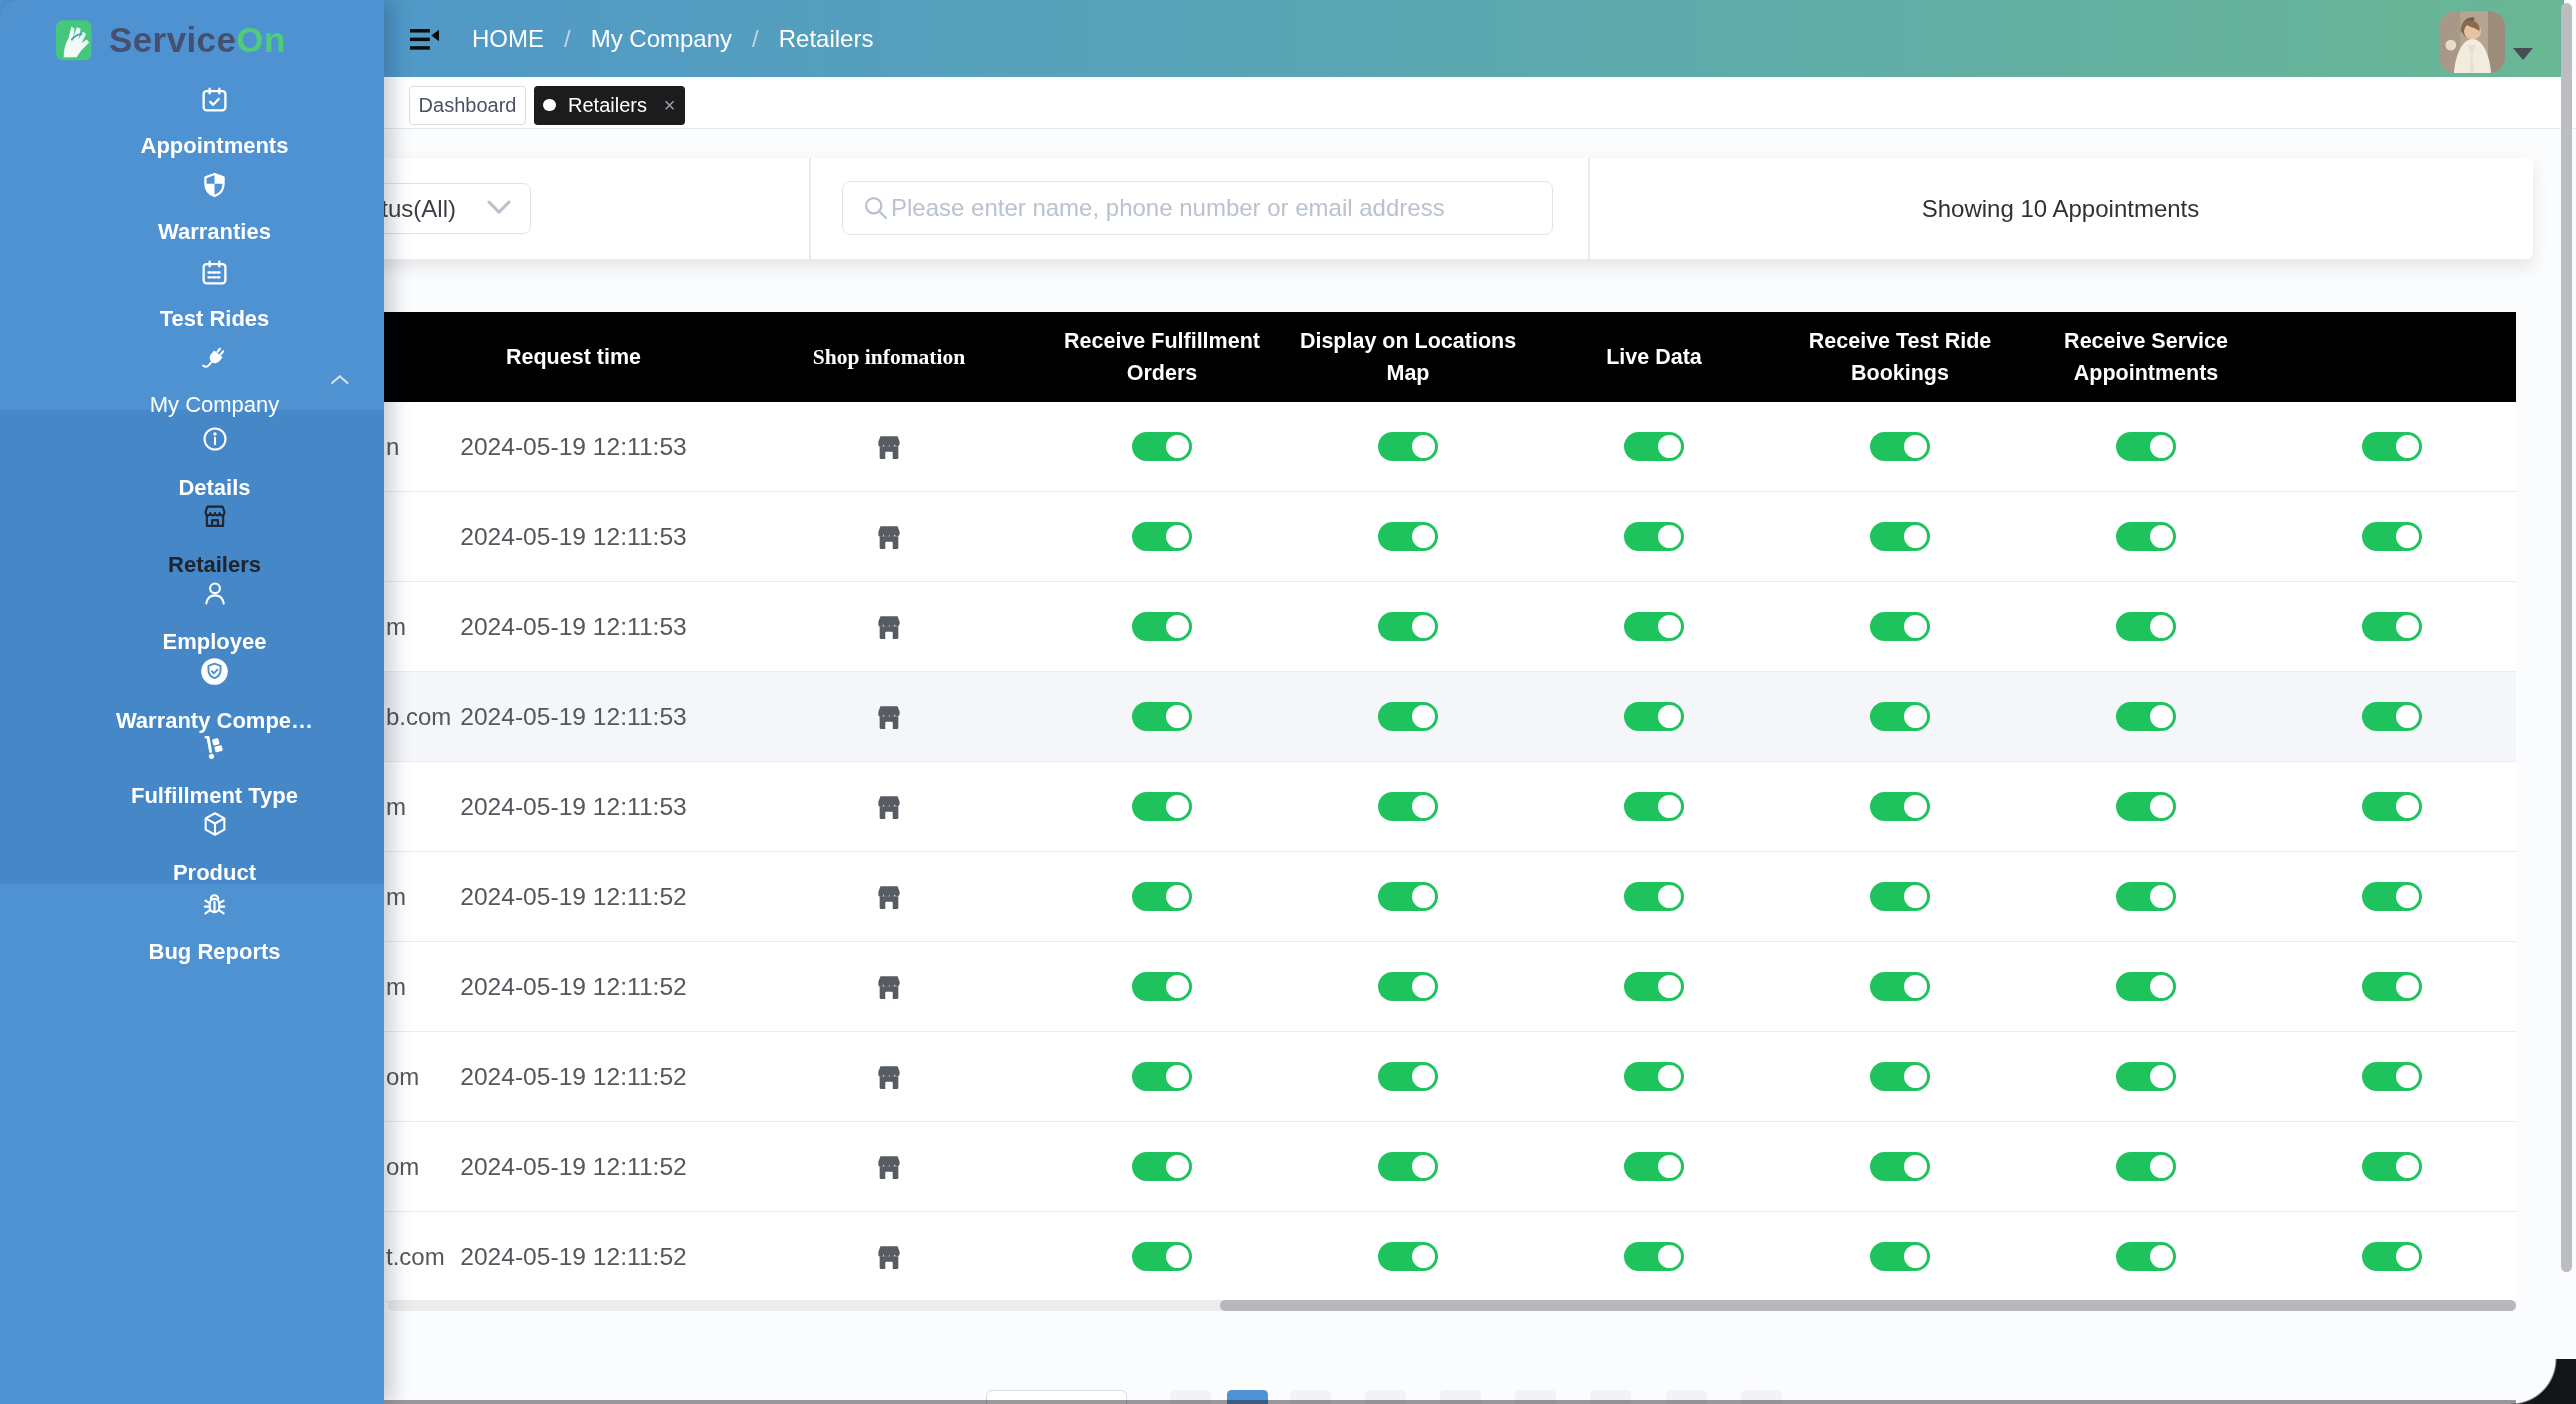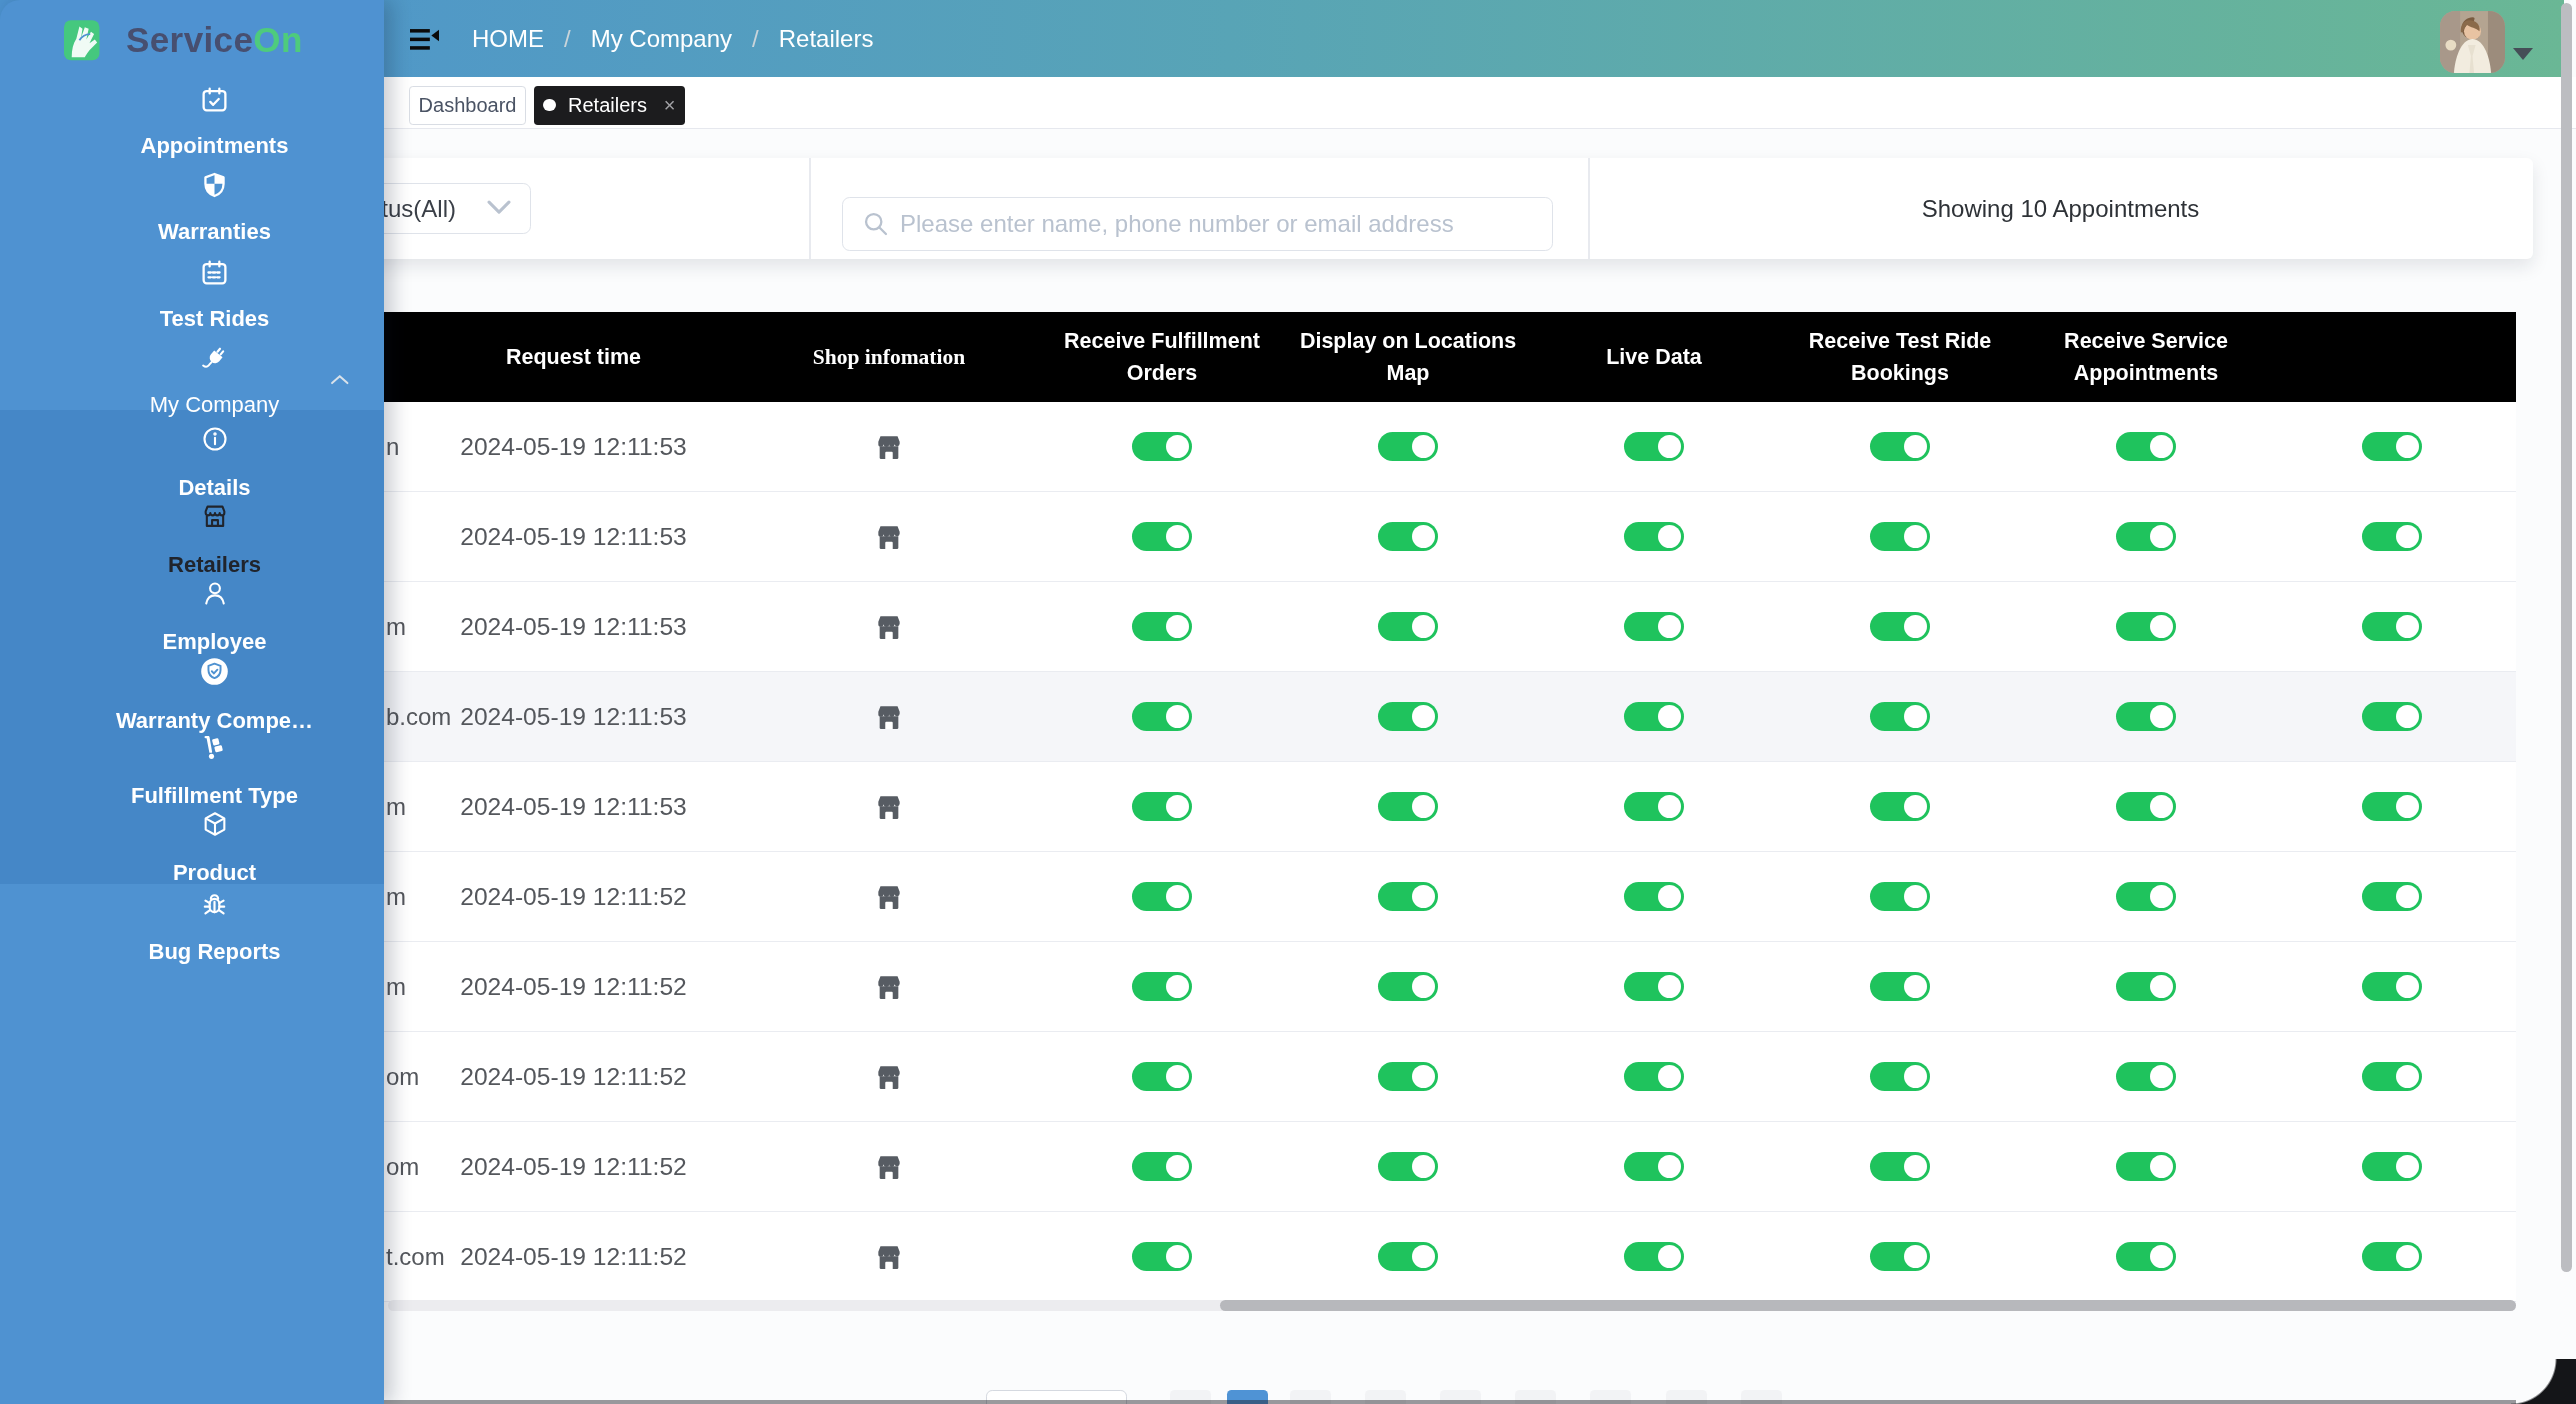--- a/index.html
+++ b/index.html
@@ -31,21 +31,21 @@
   .filtercard{position:absolute;left:185px;top:158px;width:2348px;height:101px;background:#ffffff;
               border-radius:6.2px;box-shadow:0 7.7px 17px rgba(20,30,50,.10);z-index:5;}
   .fdiv{position:absolute;top:0;width:1.5px;height:101px;background:#e8eaef;}
   .fdiv.d1{left:624px;} .fdiv.d2{left:1403px;}
   .statusselect{position:absolute;left:46px;top:25px;width:300px;height:51px;box-sizing:border-box;
                 border:1.5px solid #dfe3ea;border-radius:7.7px;background:#fff;display:flex;align-items:center;
                 justify-content:flex-end;padding-right:74px;font-size:24px;color:#3a3f47;cursor:pointer;}
   .statusselect .chev{position:absolute;right:18.5px;top:15.4px;}
   .searchbox{position:absolute;left:657px;top:23px;width:711px;height:54px;box-sizing:border-box;
              border:1.5px solid #dfe3ea;border-radius:7.7px;background:#fff;display:flex;align-items:center;
-             padding-left:20px;gap:9px;margin-top:16px;}
+             padding-left:20px;gap:0;}
   .searchbox input{border:none;outline:none;font-size:24px;color:#3a3f47;flex:1;background:transparent;
                    font-family:"Liberation Sans","DejaVu Sans",sans-serif;}
   .searchbox input::placeholder{color:#b9c2cf;}
   .summary{position:absolute;left:1403px;top:0;width:945px;height:101px;display:flex;align-items:center;
            justify-content:center;font-size:24px;color:#2e3237;}
 
   
   .table{position:absolute;left:185px;top:312px;width:2331px;z-index:5;}
   .thead{display:flex;background:#000000;height:90px;align-items:center;}
   .th{color:#ffffff;font-size:21.5px;font-weight:bold;text-align:center;line-height:32px;
@@ -70,21 +70,21 @@
   .psel{left:986px;width:141px;height:46px;background:#fff;border:1.5px solid #d5d9e0;border-radius:6.2px;box-sizing:border-box;}
   .pbtn{width:41px;height:41px;border-radius:4.6px;background:#f2f3f5;}
   .pbtn.active{background:#4f93d5;}
 
   
   .vscroll-thumb{position:absolute;left:2561px;top:3.1px;width:10.8px;height:1269px;border-radius:5.4px;background:#bcbdc1;z-index:25;cursor:pointer;}
 
   
   .sidebar{position:absolute;left:0;top:0;width:384px;height:1404px;background:#4f92d1;z-index:30;
            border-top-left-radius:20px;box-shadow:7.7px 0 20px rgba(10,20,40,.22);}
-  .logo{position:absolute;left:64px;top:17px;display:flex;align-items:center;gap:25px;}
+  .logo{position:absolute;left:56px;top:17px;display:flex;align-items:center;gap:16px;}
   .logotext{font-size:35px;font-weight:bold;letter-spacing:0.4px;}
   .logotext .p1{color:#474f70;} .logotext .p2{color:#4ecb7d;}
   .submenu-bg{position:absolute;left:0;top:410px;width:384px;height:474px;background:#4587c7;}
   .sitem{position:absolute;left:0;width:384px;height:77px;display:flex;align-items:center;gap:18.5px;
          padding-left:45px;box-sizing:border-box;color:#ffffff;font-size:22px;font-weight:bold;cursor:pointer;flex-direction:column;}
   .sitem.sub{gap:21.5px;font-size:22px;}
   .sitem.reg{font-weight:normal;}
   .sitem.active{color:#20242c;}
   .sitem .chev-up{position:absolute;right:34px;top:29px;}
   .i-appointments{top:85px;} .i-warranties{top:171px;} .i-testrides{top:258px;} .i-mycompany{top:344px;}

